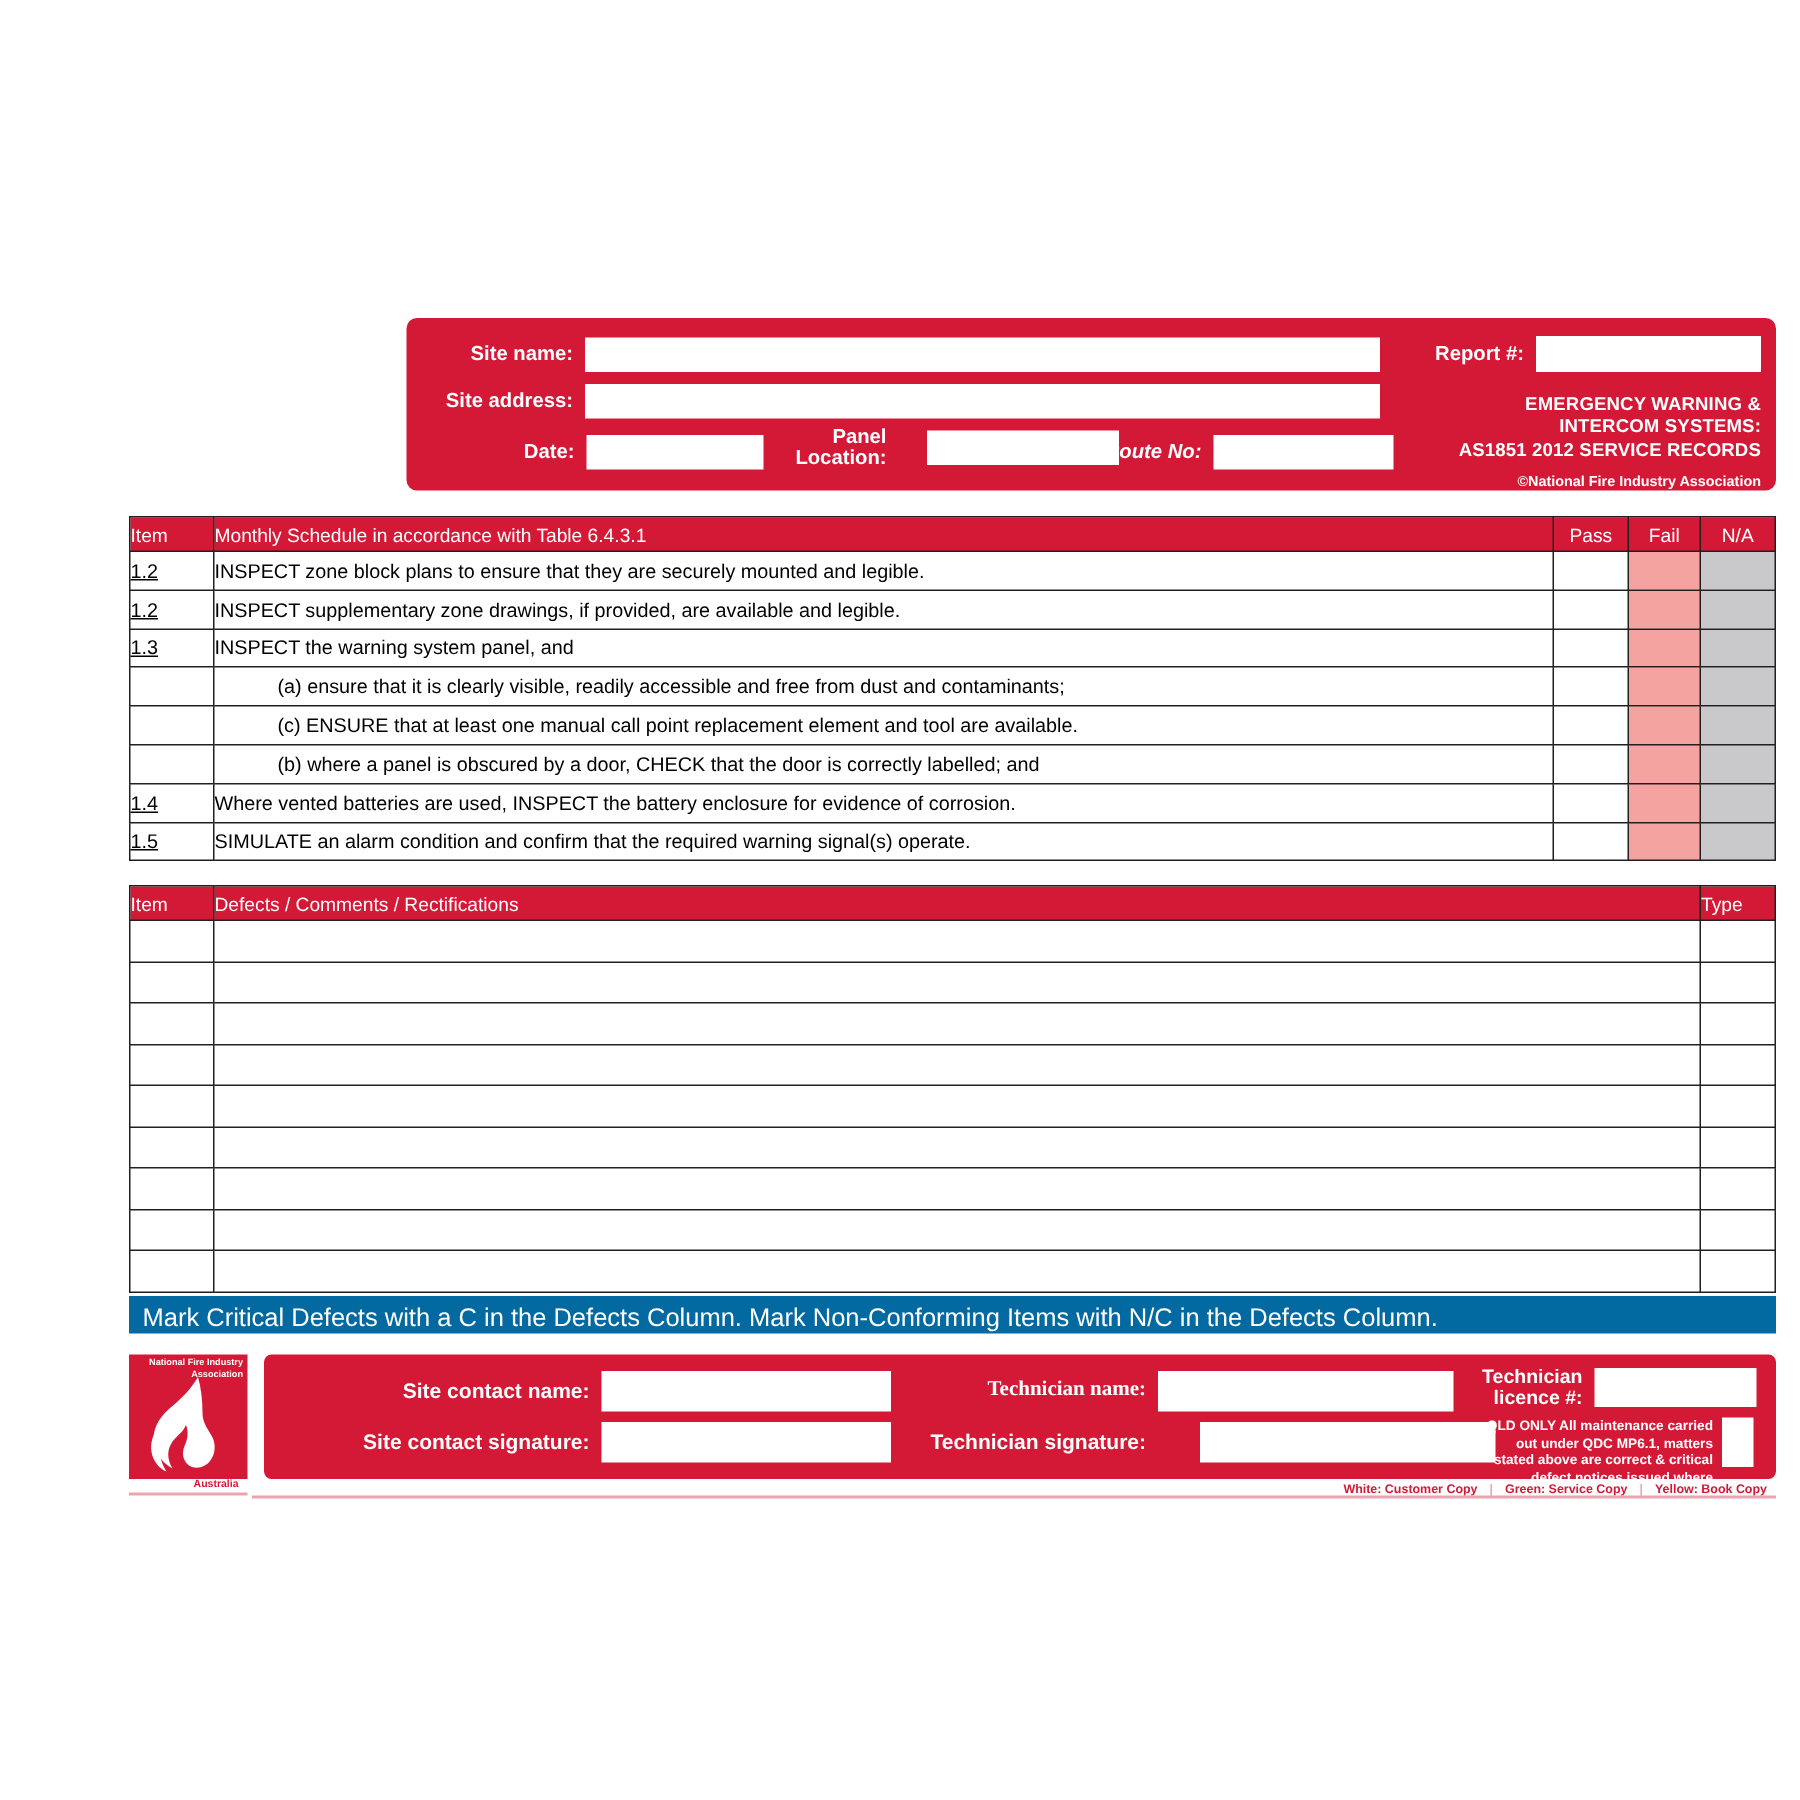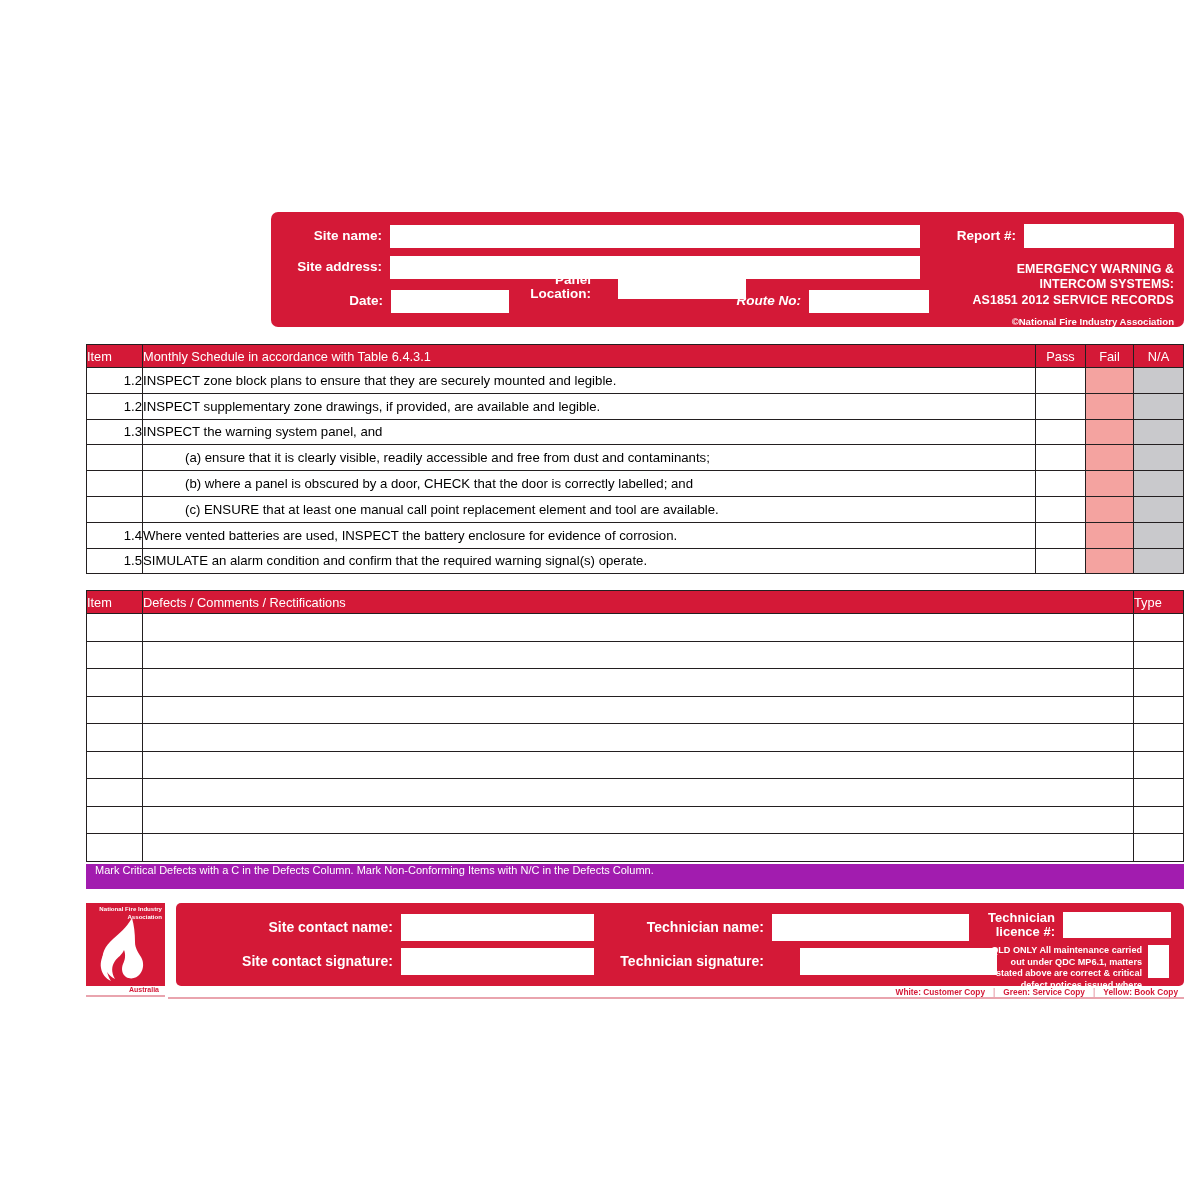--- a/index.html
+++ b/index.html
@@ -51,21 +51,21 @@
   #r-sitename .fld-box { width: 530px; }
 
   #r-siteaddr { left: 14px; top: 44px; width: 645px; }
   #r-siteaddr .fld-label { width: 105px; }
   #r-siteaddr .fld-box { width: 530px; }
 
   #r-date { left: 40px; top: 78px; }
   #r-date .fld-label { width: 80px; }
   #r-date .fld-box { width: 118px; }
 
-  #r-panelloc { left: 250px; top: 61px; gap: 19px; }
+  #r-panelloc { left: 250px; top: 72px; gap: 19px; }
   #r-panelloc .fld-label { width: 78px; }
   #r-panelloc .fld-box { width: 128px; }
 
   #r-routeno { left: 455px; top: 78px; }
   #r-routeno .fld-label { width: 83px; font-style: italic; }
   #r-routeno .fld-box { width: 120px; }
 
   .hdr-right {
     position: absolute;
     right: 10px; top: 8px;
@@ -105,21 +105,21 @@
   .tbl .hdr-cell {
     background: #D41937;
     color: #ffffff;
     font-size: 12.8px;
     font-weight: 400;
     border-color: #231f20;
     height: 23px;
   }
   .tbl .hdr-cell.mid { text-align: center; }
   .pad-l { padding-left: 7px; }
-  .ctr { text-align: right; }
+  .ctr { text-align: left; text-decoration: underline; }
 
   #schedule-table {
     left: 86px; top: 344px;
     width: 1098px;
   }
   #schedule-table td { height: 25.8px; font-size: 13.2px; color: #000; }
   #schedule-table .item-col { width: 56px; }
   #schedule-table .pass-col { width: 50px; background: #ffffff; }
   #schedule-table .fail-col { width: 48px; background: #F4A3A0; }
   #schedule-table .na-col   { width: 50px; background: #C9C9CC; }
@@ -131,24 +131,24 @@
     width: 1098px;
   }
   #defects-table td { height: 27.5px; }
   #defects-table .item-col { width: 56px; }
   #defects-table .type-col { width: 50px; }
 
   .note-bar {
     position: absolute;
     left: 86px; top: 864px;
     width: 1098px; height: 25px;
-    background: #a21caf;
-    color: #ffffff;
-    font-size: 11px;
-    display: flex; align-items: flex-start;
+    background: #0369a1;
+    color: #ffffff;
+    font-size: 17px;
+    display: flex; align-items: flex-end;
     padding-left: 9px;
   }
 
   
   #footer {
     position: absolute;
     left: 86px; top: 903px;
     width: 1098px; height: 92px;
   }
   .logo-box {
@@ -193,21 +193,21 @@
 
   #f-scn { left: 25px; top: 11px; }
   #f-scn .foot-label { width: 200px; }
   #f-scn .foot-box { width: 193px; }
 
   #f-scs { left: 25px; top: 45px; }
   #f-scs .foot-label { width: 200px; }
   #f-scs .foot-box { width: 193px; }
 
   #f-tn { left: 438px; top: 11px; }
-  #f-tn .foot-label { width: 158px; }
+  #f-tn .foot-label { width: 158px; font-family: Liberation Serif, serif; }
   #f-tn .foot-box { width: 197px; }
 
   #f-ts { left: 438px; top: 45px; gap: 28px; }
   #f-ts .foot-label { width: 158px; }
   #f-ts .foot-box { width: 197px; }
 
   #f-lic { left: 810px; top: 8px; display: flex; align-items: center; }
   #f-lic .foot-label { width: 77px; font-size: 13px; }
   #f-lic .foot-box { width: 108px; height: 26px; }
 
@@ -320,28 +320,28 @@
         </tr>
         <tr>
           <td class="item-col ctr"></td>
           <td class="indent">(a) ensure that it is clearly visible, readily accessible and free from dust and contaminants;</td>
           <td class="pass-col"></td>
           <td class="fail-col"></td>
           <td class="na-col"></td>
         </tr>
         <tr>
           <td class="item-col ctr"></td>
+          <td class="indent">(c) ENSURE that at least one manual call point replacement element and tool are available.</td>
+          <td class="pass-col"></td>
+          <td class="fail-col"></td>
+          <td class="na-col"></td>
+        </tr>
+        <tr>
+          <td class="item-col ctr"></td>
           <td class="indent">(b) where a panel is obscured by a door, CHECK that the door is correctly labelled; and</td>
-          <td class="pass-col"></td>
-          <td class="fail-col"></td>
-          <td class="na-col"></td>
-        </tr>
-        <tr>
-          <td class="item-col ctr"></td>
-          <td class="indent">(c) ENSURE that at least one manual call point replacement element and tool are available.</td>
           <td class="pass-col"></td>
           <td class="fail-col"></td>
           <td class="na-col"></td>
         </tr>
         <tr>
           <td class="item-col ctr">1.4</td>
           <td class="pad-l">Where vented batteries are used, INSPECT the battery enclosure for evidence of corrosion.</td>
           <td class="pass-col"></td>
           <td class="fail-col"></td>
           <td class="na-col"></td>

